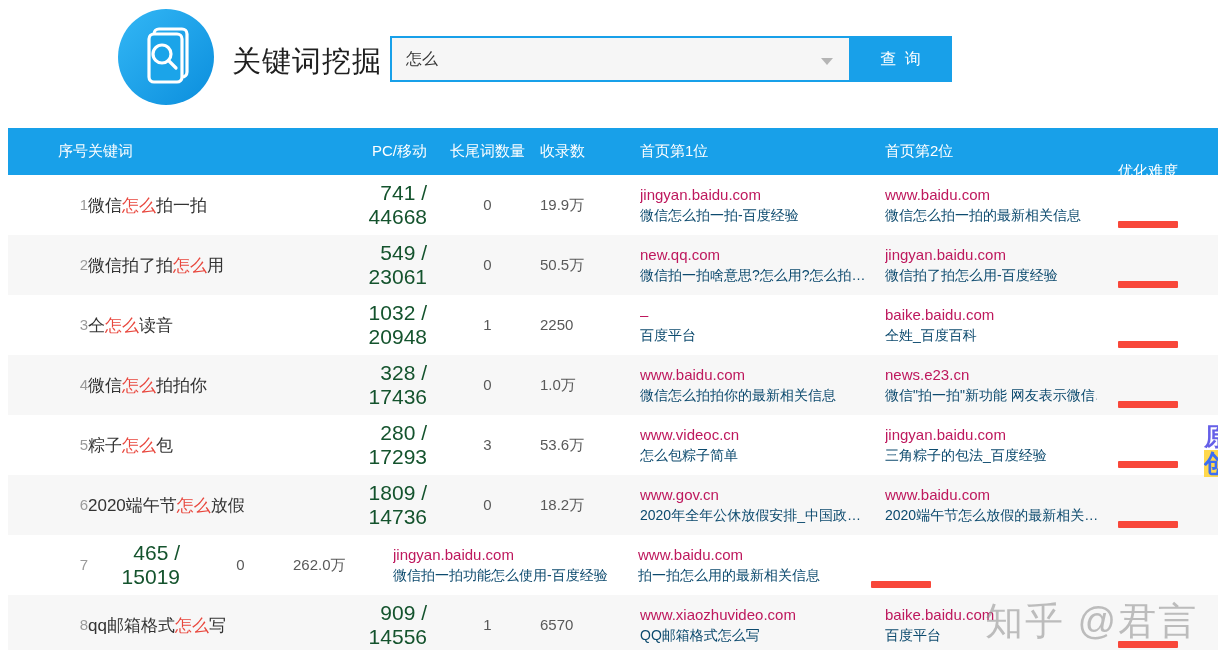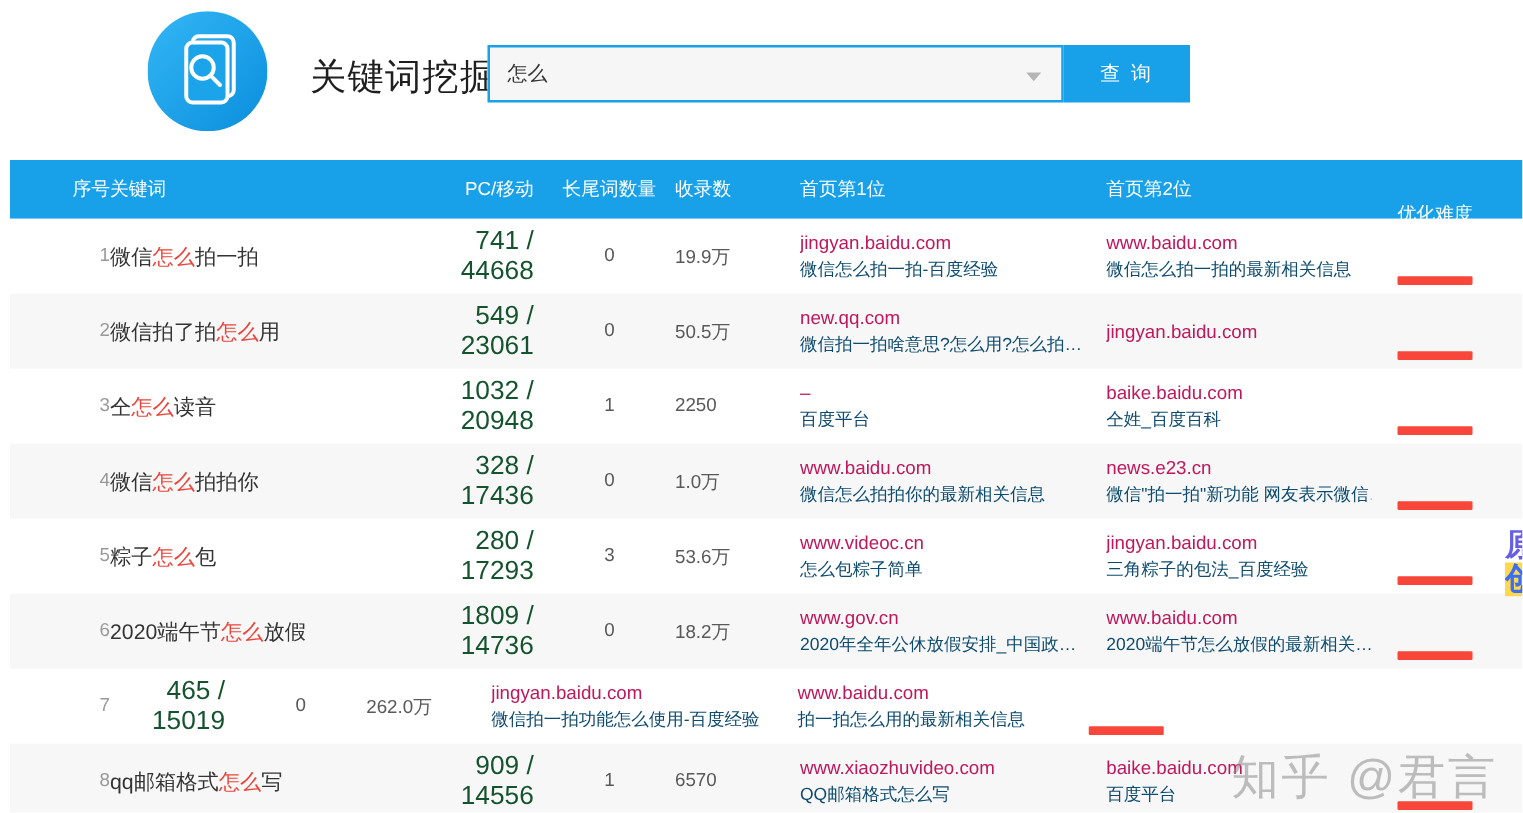--- a/index.html
+++ b/index.html
@@ -3,21 +3,21 @@
 <meta charset="utf-8">
 <style>
   * { margin:0; padding:0; box-sizing:border-box; }
   html,body { width:1218px; height:650px; overflow:hidden; background:#fff;
     font-family:"Liberation Sans","DejaVu Sans",sans-serif; }
   .page { position:relative; width:1218px; height:650px; background:#fff; }
 
   
   .top { position:relative; height:128px; }
   .logo { position:absolute; left:118px; top:9px; width:96px; height:96px; }
-  .app-title { position:absolute; left:248px; top:42px; font-size:29px; color:#1f1f1f; letter-spacing:1px; }
+  .app-title { position:absolute; left:232px; top:42px; font-size:29px; color:#1f1f1f; letter-spacing:1px; }
   .search-wrap { position:absolute; left:390px; top:36px; height:46px; display:flex; }
   .search-input { position:relative; width:461px; height:46px; background:#f6f6f6;
     border:2px solid #18a0e9; display:flex; align-items:center; }
   .search-text { font-size:16px; color:#333; padding-left:14px; }
   .caret { position:absolute; right:16px; top:20px; width:0; height:0;
     border-left:6px solid transparent; border-right:6px solid transparent; border-top:7px solid #b5b5b5; }
   .search-btn { width:101px; height:46px; background:#18a0e9; color:#fff; font-size:16px;
     border:none; display:flex; align-items:center; justify-content:center; cursor:pointer; letter-spacing:2px; }
 
   
@@ -123,20 +123,21 @@
       </div>
       <div class="td c3"><span class="pcm">549 / 23061</span></div>
       <div class="td c4"><span class="num">0</span></div>
       <div class="td c5"><span class="num">50.5万</span></div>
       <div class="td c6">
         <div class="domain">new.qq.com</div>
         <div class="subtitle">微信拍一拍啥意思?怎么用?怎么拍…</div>
       </div>
       <div class="td c7">
         <div class="domain">jingyan.baidu.com</div>
+        <div class="subtitle">微信拍了拍怎么用-百度经验</div>
       </div>
       <div class="td c8">
             <div class="bar"></div>
           </div>
     </div>
         <div class="tr">
       <div class="td c1"><span class="row-index">3</span></div>
       <div class="td c2">
         <span class="kw">
           <span>仝</span><span class="hl">怎么</span><span>读音</span>

